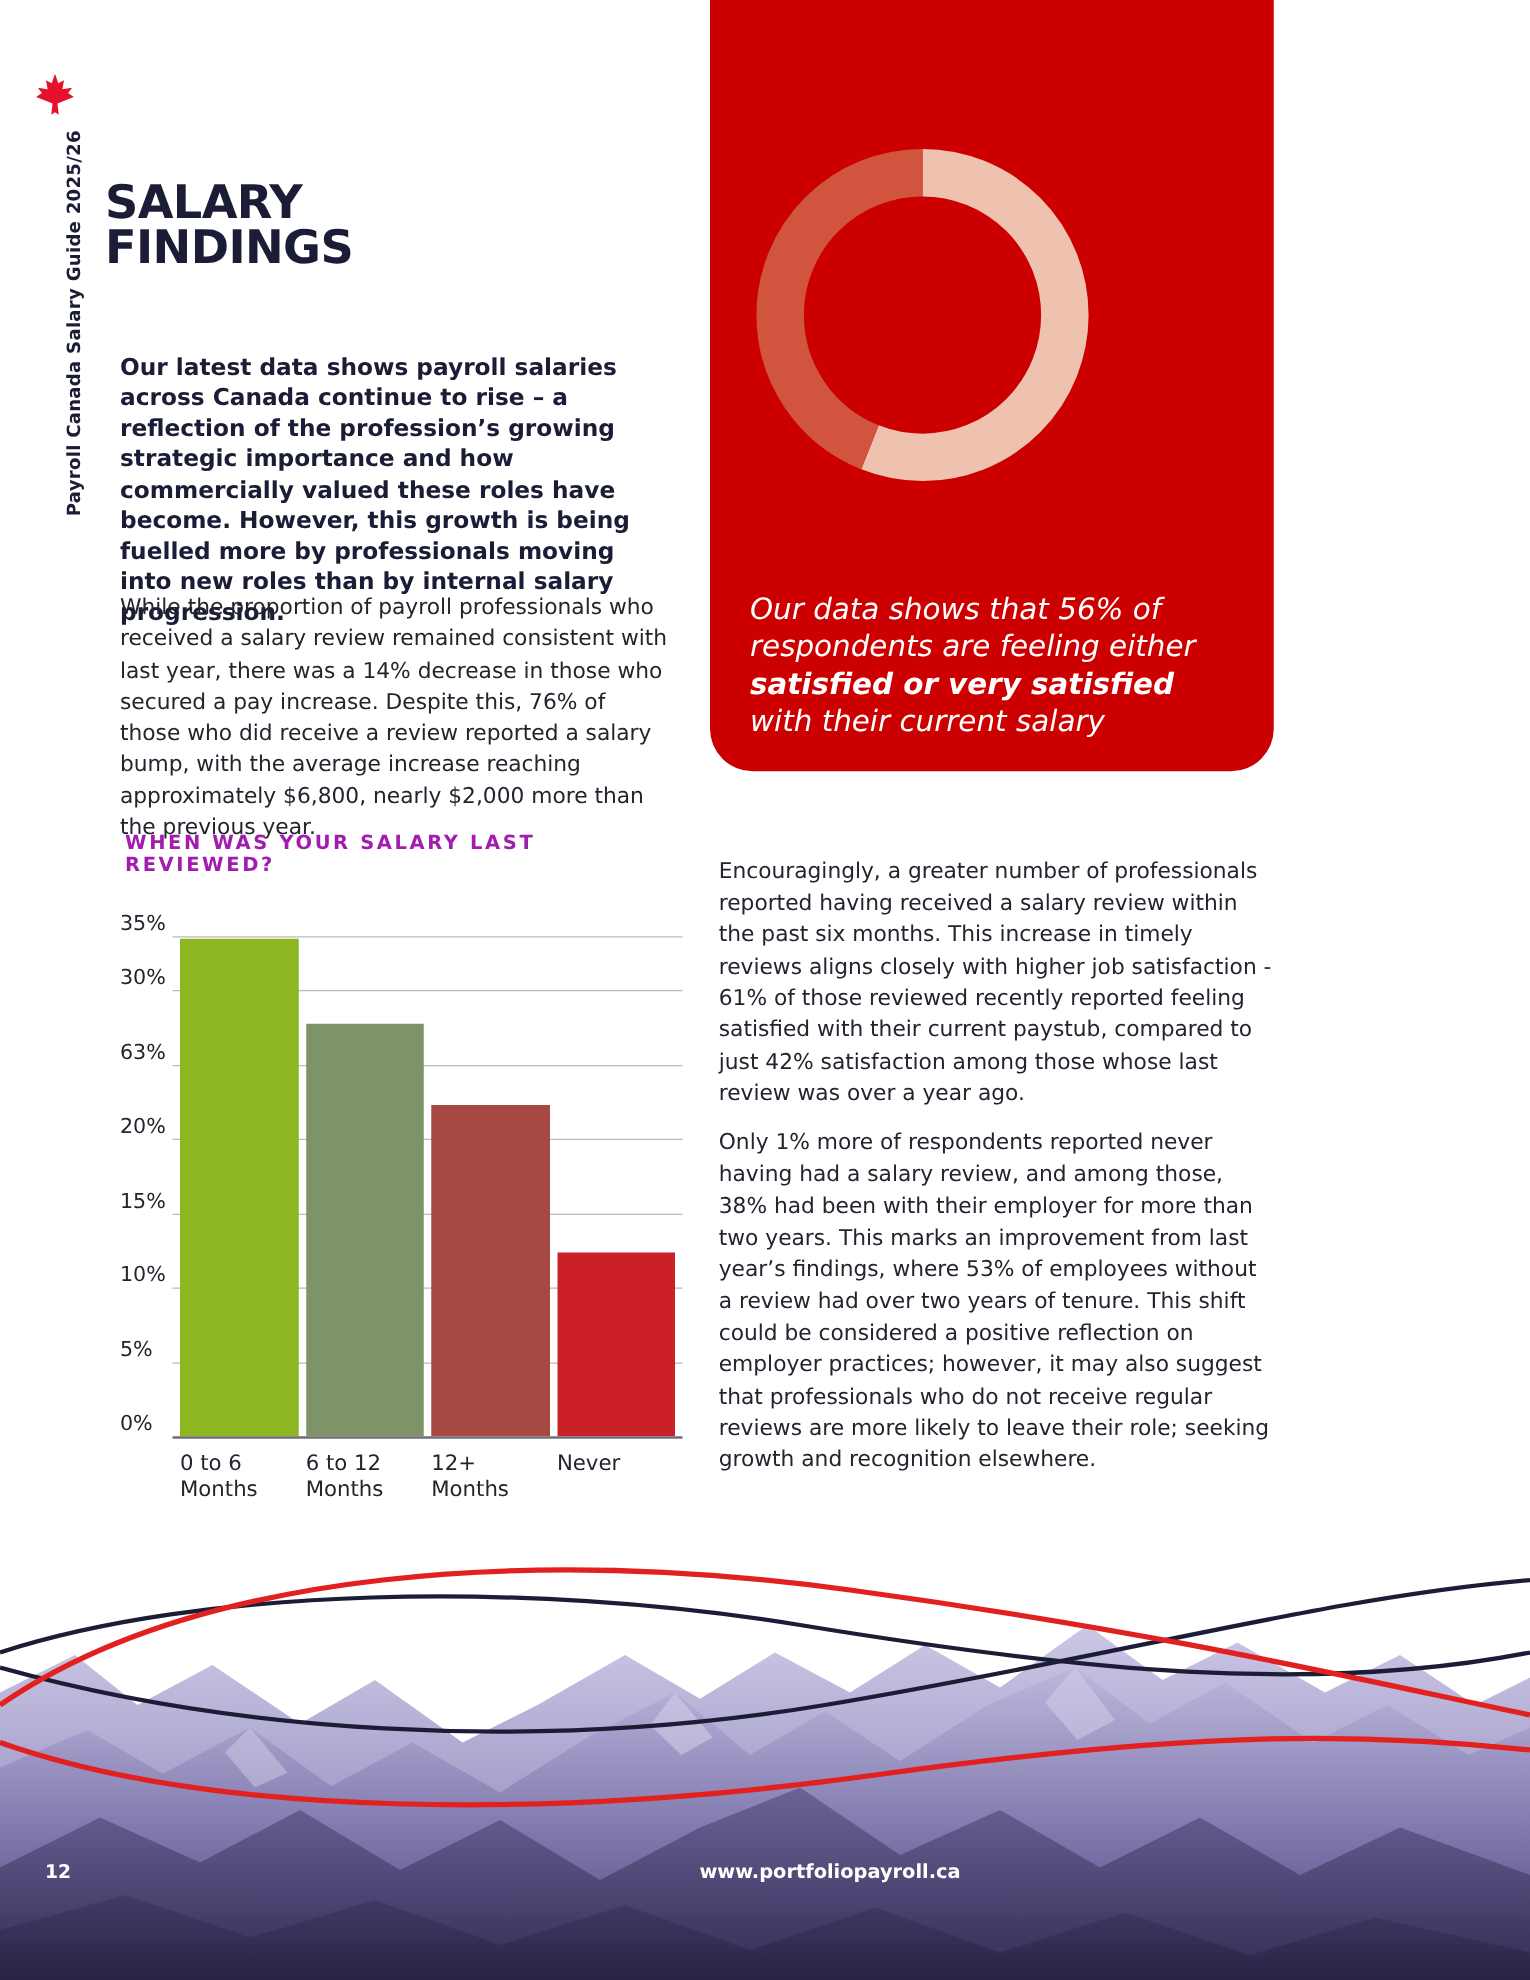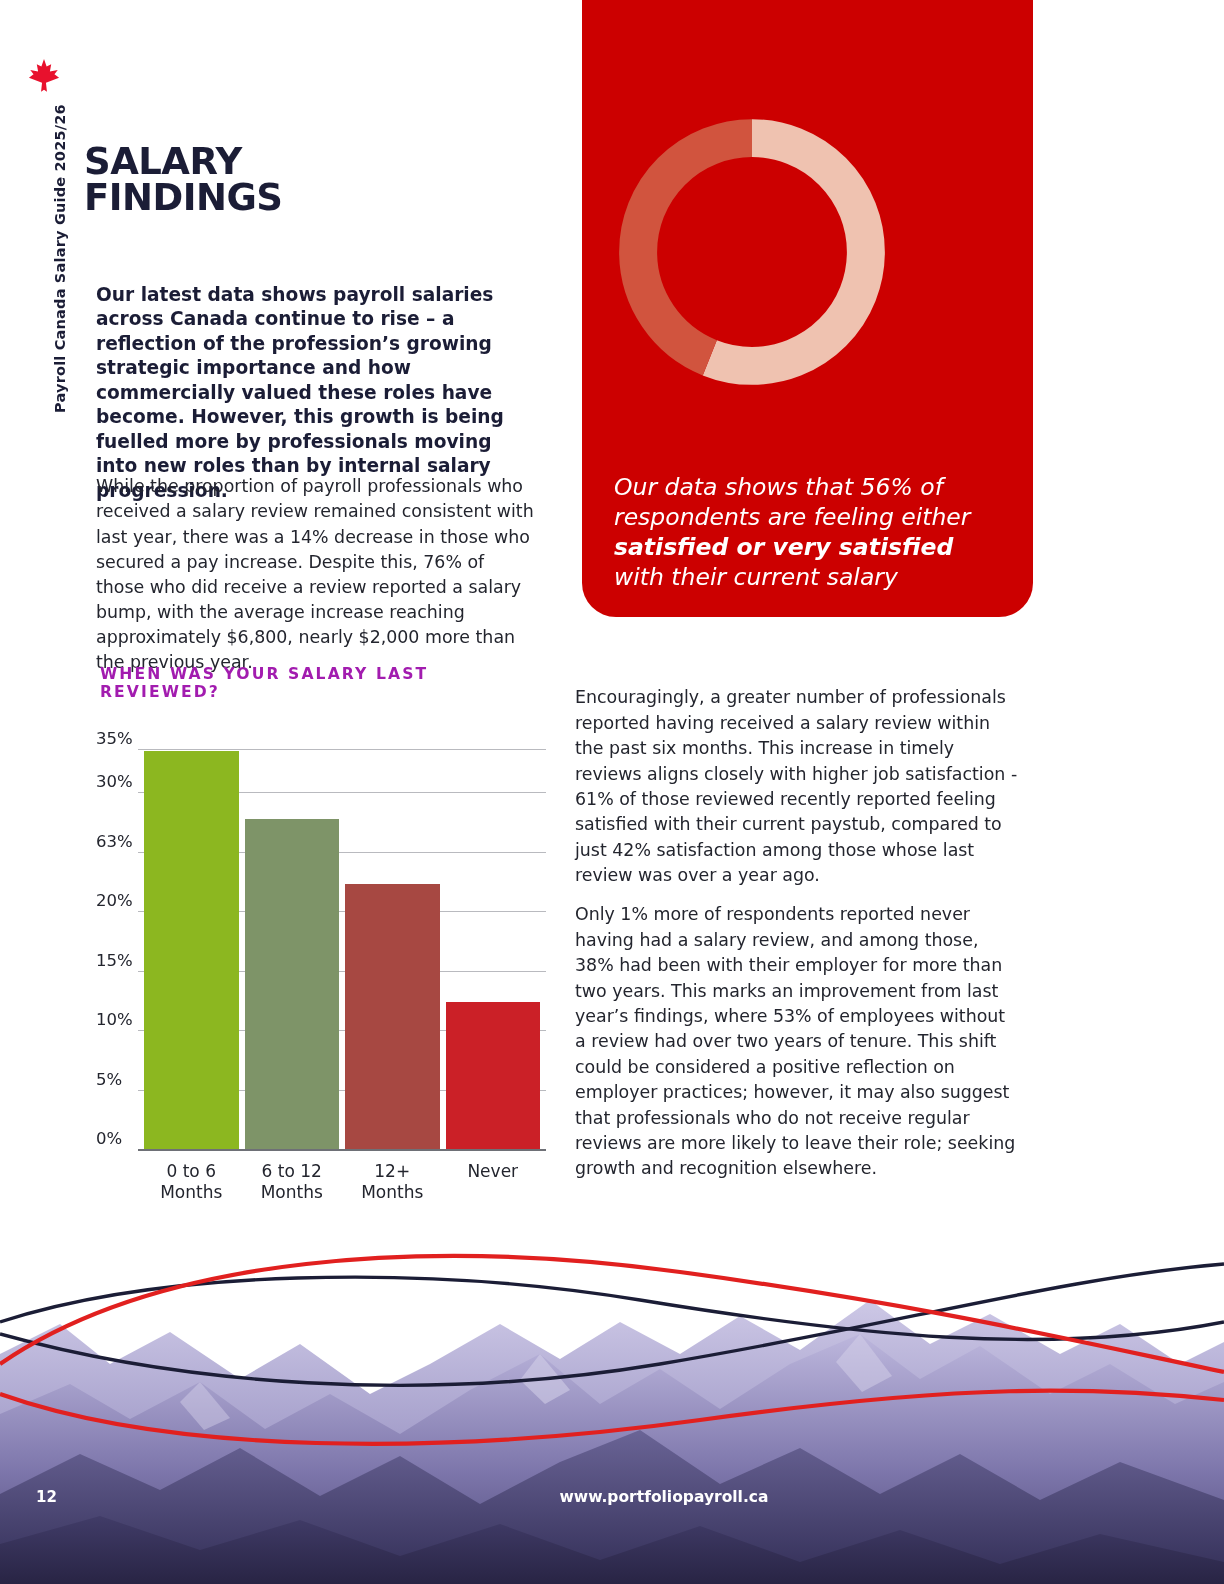--- a/index.html
+++ b/index.html
@@ -77,21 +77,21 @@
     width: 440px;
     font-size: 17.4px;
     line-height: 1.44;
     font-weight: 400;
     color: #23252e;
   }
 
   
   #red-panel {
     position: absolute;
-    left: 582px;
+    left: 568px;
     top: 0;
     width: 451px;
     height: 617px;
     background: #cc0000;
     border-radius: 0 0 34px 34px;
   }
   #donut-chart {
     position: absolute;
     left: 24px;
     top: 106px;
@@ -187,21 +187,21 @@
   #xlabels {
     position: relative;
     left: 48px;
     width: 402px;
     display: flex;
     margin-top: 10px;
   }
   .xlabel {
     width: 101px;
     margin-right: 6px;
-    text-align: center;
+    text-align: left;
     font-size: 17px;
     line-height: 1.25;
     color: #23252e;
   }
 
   
   #right-paragraph-1 {
     position: absolute;
     left: 575px;
     top: 668px;

